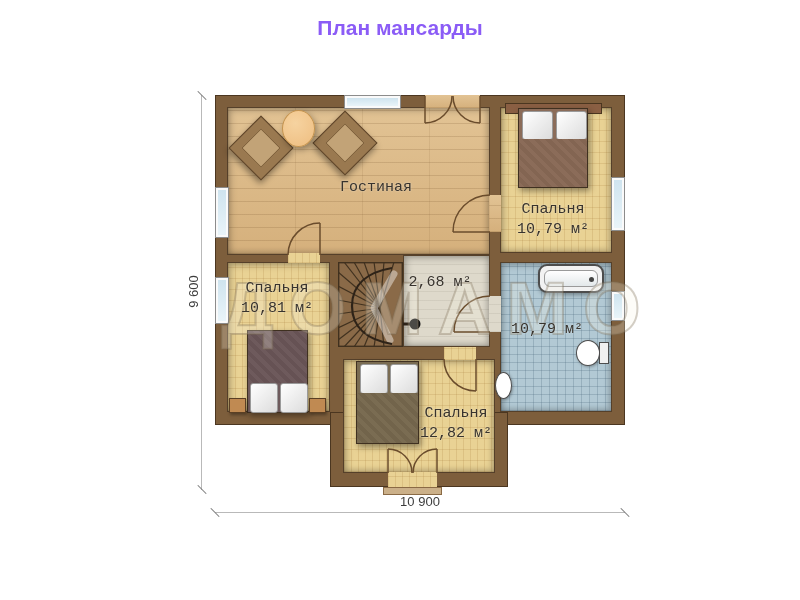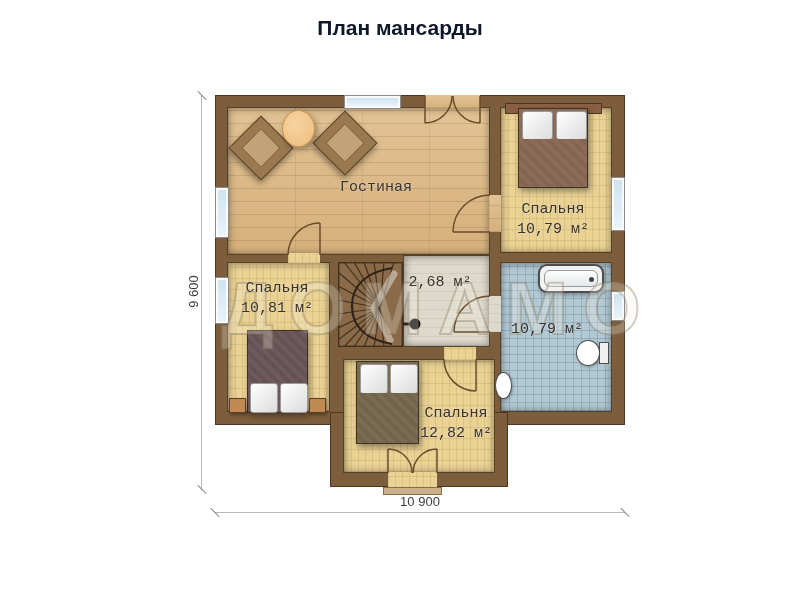--- a/index.html
+++ b/index.html
@@ -42,21 +42,21 @@
   .tub{background:#f2f2f2;border:2px solid #4d4d4d;border-radius:9px;box-shadow:1px 2px 4px rgba(0,0,0,.35);}
   .tub-inner{position:absolute;left:4px;top:4px;right:4px;bottom:4px;border:1px solid #9a9a9a;border-radius:6px;
     background:linear-gradient(180deg,#ffffff,#e3e8ea);}
   .tub-drain{position:absolute;right:8px;top:50%;width:5px;height:5px;margin-top:-2px;border-radius:50%;background:#444;}
   .toilet-bowl{background:#ffffff;border:1px solid #4d4d4d;border-radius:50%;box-shadow:1px 1px 3px rgba(0,0,0,.3);}
   .toilet-tank{background:#f0f0f0;border:1px solid #4d4d4d;}
   .sink{background:#ffffff;border:1px solid #4d4d4d;border-radius:50%;box-shadow:1px 1px 3px rgba(0,0,0,.3);}
   .headboard-shelf{background:#8a5f43;border:1px solid #4b3620;}
 
   
-  .title{left:0;top:16px;width:800px;text-align:center;font-size:21px;font-weight:600;color:#0f172a;}
+  .title{left:0;top:16px;width:800px;text-align:center;font-size:21px;font-weight:600;color:#8b5cf6;}
   .room-label{text-align:center;font-size:15px;line-height:1.3;color:#38332d;text-shadow:0 0 2px rgba(255,255,255,.55);font-family:Liberation Mono, monospace;}
   .dim-label{font-size:13px;color:#3d3d3d;}
   .dim-line{background:#b9b9b9;}
   .tick{width:12px;height:1px;background:#787878;transform:rotate(45deg);}
 
   .watermark{left:221px;top:266px;font-size:74px;font-weight:700;letter-spacing:15px;white-space:nowrap;
     color:rgba(249,243,229,0.26);-webkit-text-stroke:2px rgba(125,110,85,0.33);pointer-events:none;}
   .brand-logo{left:643px;top:563px;font-size:25px;font-weight:700;letter-spacing:5px;white-space:nowrap;
     color:rgba(255,255,255,0);-webkit-text-stroke:1.3px #a9a9a9;}
 </style>

